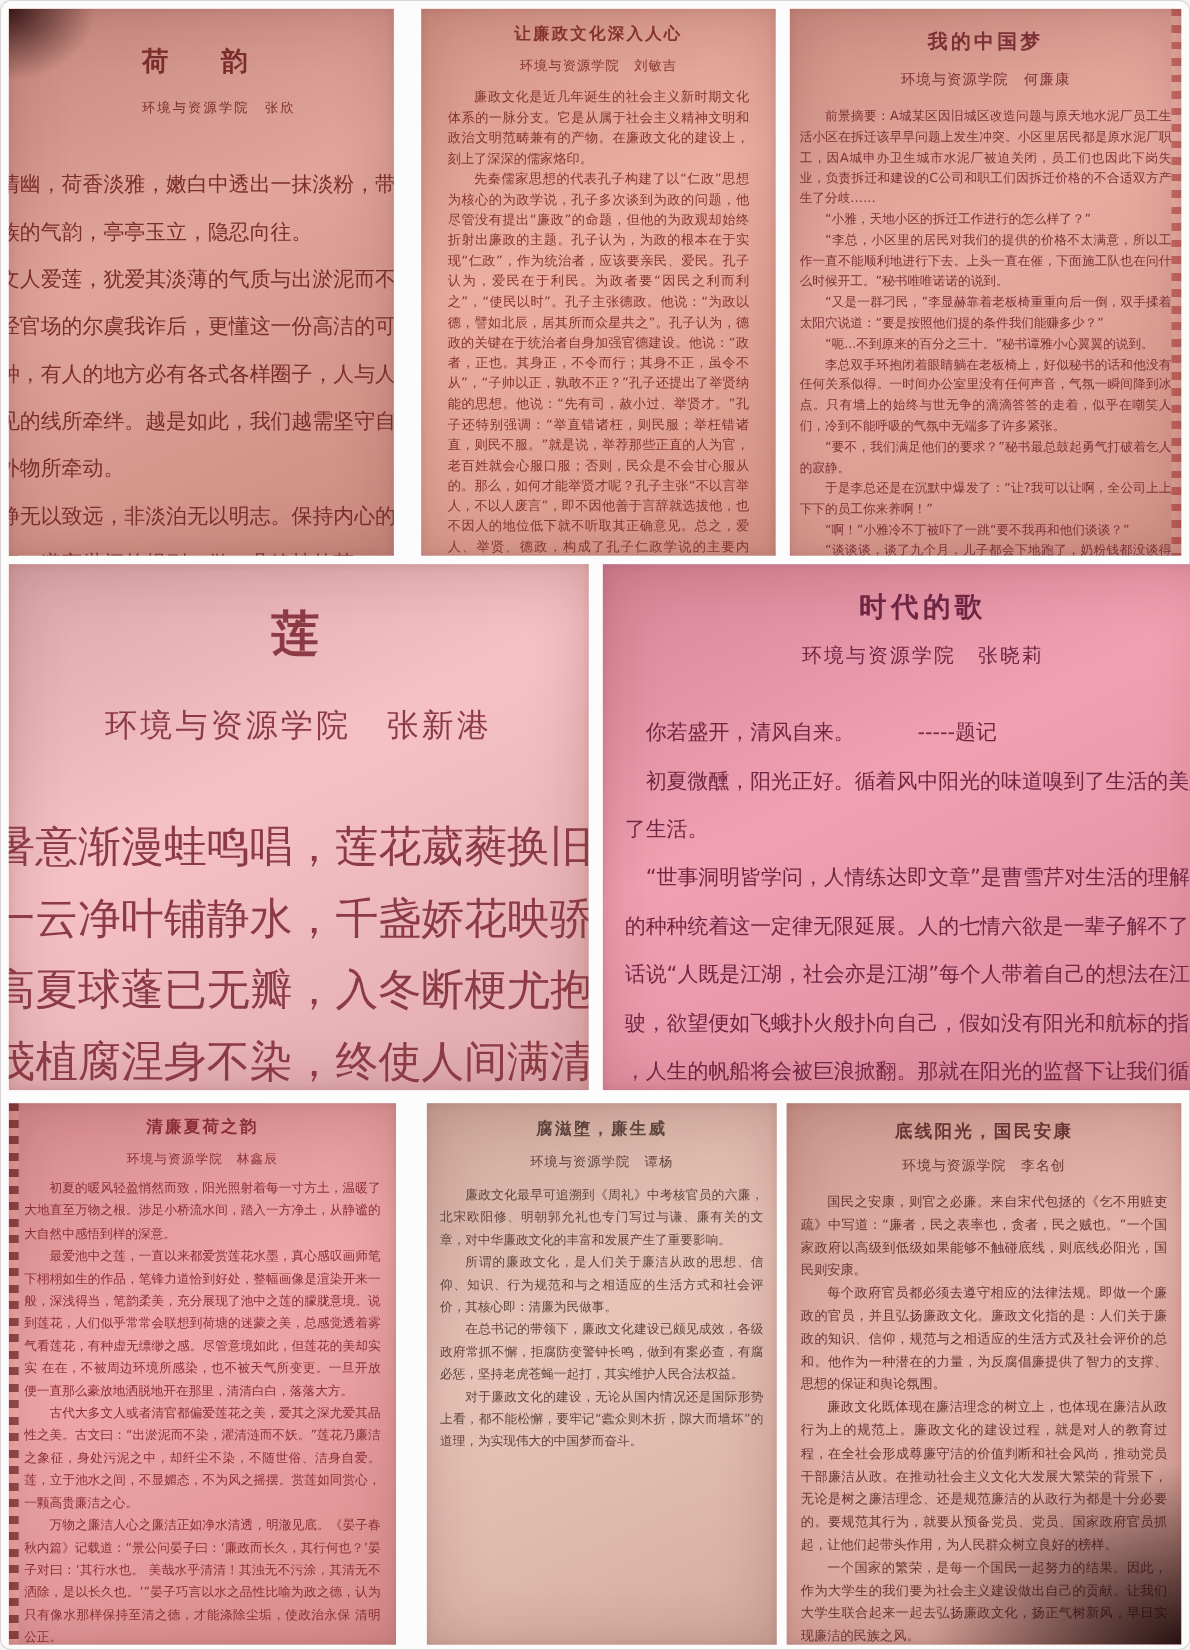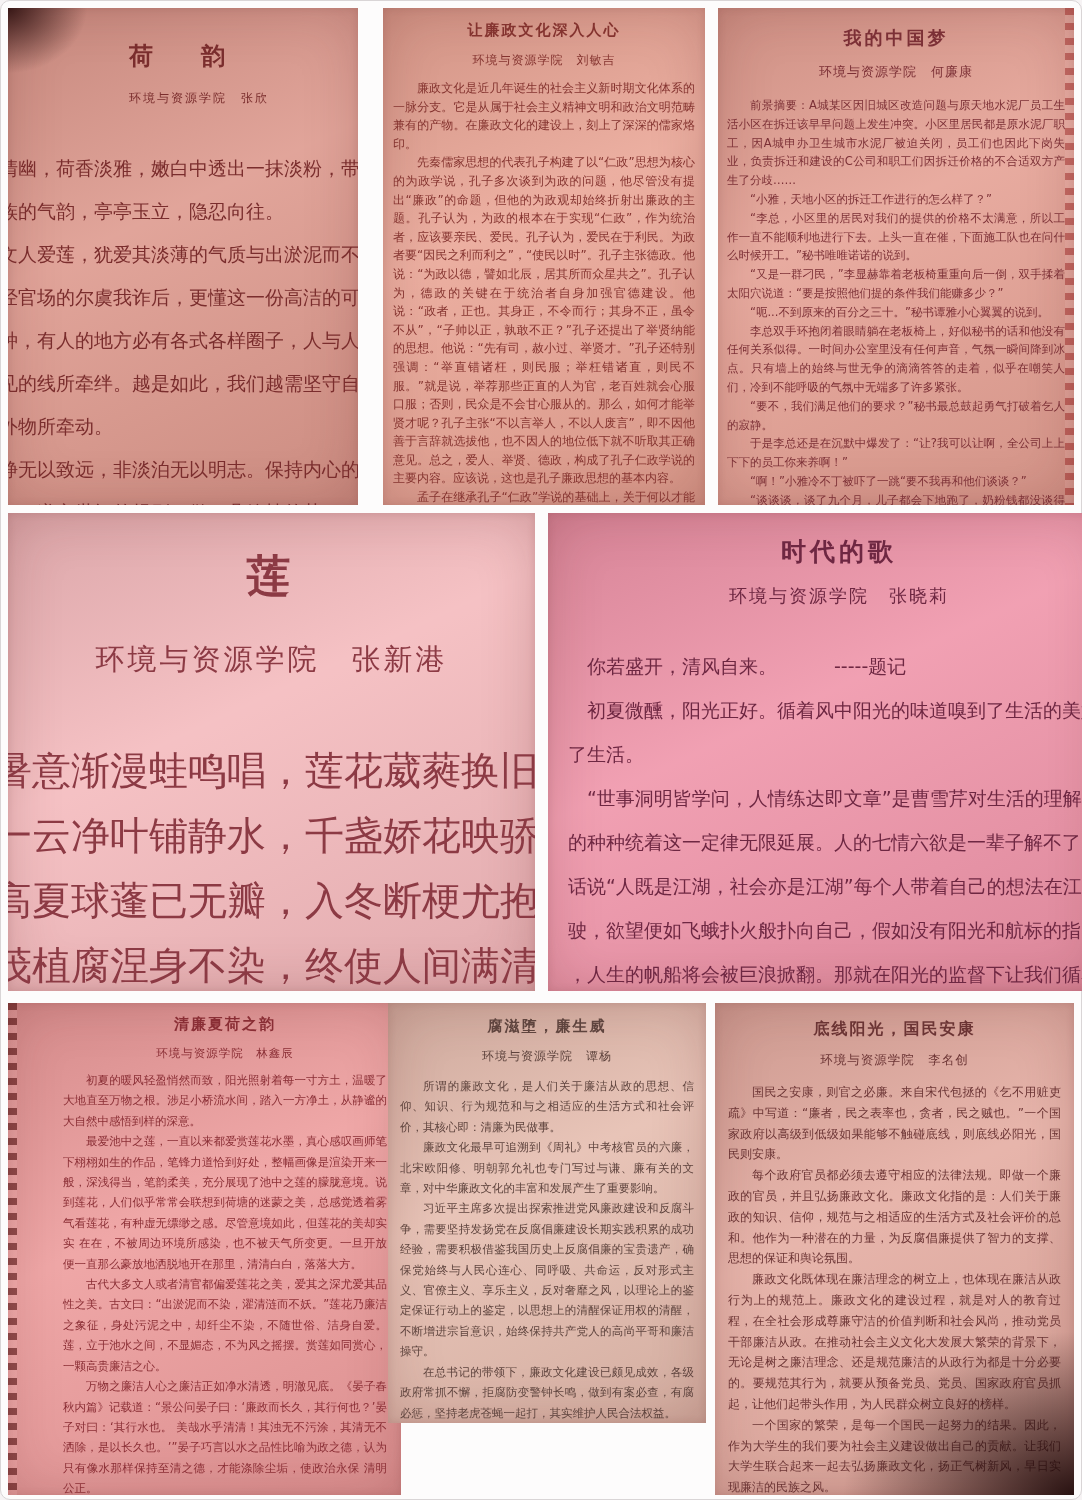--- a/index.html
+++ b/index.html
@@ -37,21 +37,21 @@
   .d1{left:8px;top:8px;width:350px;height:497px;}
   .d1 .doc-title{margin-top:32px;font-size:24px;letter-spacing:12px;}
   .d1 .doc-author{margin-top:18px;font-size:12px;letter-spacing:2px;margin-left:32px;}
   .d1 .doc-body{margin-top:40px;}
   .d1 .line{font-size:19px;line-height:43px;margin-left:-9px;}
 
   
   .d2{left:383px;top:8px;width:322px;height:497px;}
   .d2 .doc-title{margin-top:13px;font-size:15px;letter-spacing:2px;}
   .d2 .doc-author{margin-top:9px;font-size:12px;letter-spacing:1px;}
-  .d2 .doc-body{margin-top:10px;padding:0 10px;}
+  .d2 .doc-body{margin-top:10px;padding:0 24px;}
   .d2 .para{font-size:12px;line-height:18.6px;}
 
   
   .d3{left:718px;top:8px;width:356px;height:497px;}
   .d3 .doc-title{margin-top:18px;font-size:18px;letter-spacing:3px;}
   .d3 .doc-author{margin-top:13px;font-size:13px;letter-spacing:1px;}
   .d3 .doc-body{margin-top:15px;padding:0 9px;}
   .d3 .para{font-size:11.5px;line-height:18.8px;}
 
   
@@ -69,21 +69,21 @@
   .d5 .line{font-size:19px;line-height:44px;margin-left:-8px;}
 
   
   .d6{left:8px;top:1003px;width:352px;height:492px;}
   .d6 .doc-title{margin-top:12px;font-size:15px;letter-spacing:2px;}
   .d6 .doc-author{margin-top:8px;font-size:11.5px;letter-spacing:1px;}
   .d6 .doc-body{margin-top:9px;padding:0 14px;}
   .d6 .para{font-size:11.5px;line-height:20.4px;}
 
   
-  .d7{left:388px;top:1003px;width:318px;height:420px;}
+  .d7{left:388px;top:1003px;width:318px;height:492px;}
   .d7 .doc-title{margin-top:14px;font-size:15px;letter-spacing:2px;}
   .d7 .doc-author{margin-top:4px;font-size:12px;letter-spacing:1px;}
   .d7 .doc-body{margin-top:11px;padding:0 12px;}
   .d7 .para{font-size:11.5px;line-height:20.4px;}
 
   
   .d8{left:715px;top:1003px;width:359px;height:492px;}
   .d8 .doc-title{margin-top:16px;font-size:16px;letter-spacing:2px;}
   .d8 .doc-author{margin-top:11px;font-size:12.5px;letter-spacing:1px;}
   .d8 .doc-body{margin-top:13px;padding:0 13px;}
@@ -158,40 +158,39 @@
       <div class="line">　初夏微醺，阳光正好。循着风中阳光的味道嗅到了生活的美好，学</div>
       <div class="line">了生活。</div>
       <div class="line">　“世事洞明皆学问，人情练达即文章”是曹雪芹对生活的理解，生</div>
       <div class="line">的种种统着这一定律无限延展。人的七情六欲是一辈子解不了的结，</div>
       <div class="line">话说“人既是江湖，社会亦是江湖”每个人带着自己的想法在江湖中</div>
       <div class="line">驶，欲望便如飞蛾扑火般扑向自己，假如没有阳光和航标的指引与约</div>
       <div class="line">，人生的帆船将会被巨浪掀翻。那就在阳光的监督下让我们循着贤</div>
     </div>
 </section>
 
-<section class="photo d6" style="background-color: rgb(237, 155, 155); color: rgb(138, 46, 53); padding-left: 41px;">
+<section class="photo d6" style="background-color: rgb(237, 155, 155); color: rgb(138, 46, 53);">
   <h2 class="doc-title">清廉夏荷之韵</h2>
   <div class="doc-author">环境与资源学院　林鑫辰</div>
   <div class="doc-body">
       <div class="para">初夏的暖风轻盈悄然而致，阳光照射着每一寸方土，温暖了大地直至万物之根。涉足小桥流水间，踏入一方净土，从静谧的大自然中感悟到样的深意。</div>
       <div class="para">最爱池中之莲，一直以来都爱赏莲花水墨，真心感叹画师笔下栩栩如生的作品，笔锋力道恰到好处，整幅画像是渲染开来一般，深浅得当，笔韵柔美，充分展现了池中之莲的朦胧意境。说到莲花，人们似乎常常会联想到荷塘的迷蒙之美，总感觉透着雾气看莲花，有种虚无缥缈之感。尽管意境如此，但莲花的美却实实 在在，不被周边环境所感染，也不被天气所变更。一旦开放便一直那么豪放地洒脱地开在那里，清清白白，落落大方。</div>
       <div class="para">古代大多文人或者清官都偏爱莲花之美，爱其之深尤爱其品性之美。古文曰：“出淤泥而不染，濯清涟而不妖。”莲花乃廉洁之象征，身处污泥之中，却纤尘不染，不随世俗、洁身自爱。莲，立于池水之间，不显媚态，不为风之摇摆。赏莲如同赏心，一颗高贵廉洁之心。</div>
       <div class="para">万物之廉洁人心之廉洁正如净水清透，明澈见底。《晏子春秋内篇》记载道：“景公问晏子曰：‘廉政而长久，其行何也？’晏子对曰：‘其行水也。 美哉水乎清清！其浊无不污涂，其清无不洒除，是以长久也。’”晏子巧言以水之品性比喻为政之德，认为只有像水那样保持至清之德，才能涤除尘垢，使政治永保 清明公正。</div>
       <div class="para">水清则莲更清，水污浊而莲不随其所动。人身处社会之间，必身各种现象与是非，心清则为人耿直，原则为首，不为任何变故所倾。</div>
     </div>
   <div class="film-strip"></div>
 </section>
 
 <section class="photo d7" style="background-color: rgb(229, 188, 174); color: rgb(95, 68, 62);">
   <h2 class="doc-title">腐滋堕，廉生威</h2>
   <div class="doc-author">环境与资源学院　谭杨</div>
   <div class="doc-body">
+      <div class="para">廉政文化最早可追溯到《周礼》中考核官员的六廉，北宋欧阳修、明朝郭允礼也专门写过与谦、廉有关的文章，对中华廉政文化的丰富和发展产生了重要影响。</div>
       <div class="para">所谓的廉政文化，是人们关于廉洁从政的思想、信仰、知识、行为规范和与之相适应的生活方式和社会评价，其核心即：清廉为民做事。</div>
-      <div class="para">廉政文化最早可追溯到《周礼》中考核官员的六廉，北宋欧阳修、明朝郭允礼也专门写过与谦、廉有关的文章，对中华廉政文化的丰富和发展产生了重要影响。</div>
-      <div class="para">习近平主席多次提出探索推进党风廉政建设和反腐斗争，需要坚持发扬党在反腐倡廉建设长期实践积累的成功经验，需要积极借鉴我国历史上反腐倡廉的宝贵遗产，确保党始终与人民心连心、同呼吸、共命运，反对形式主义、官僚主义、享乐主义，反对奢靡之风，以理论上的鉴定保证行动上的鉴定，以思想上的清醒保证用权的清醒，不断增进宗旨意识，始终保持共产党人的高尚平哥和廉洁操守。</div>
       <div class="para">在总书记的带领下，廉政文化建设已颇见成效，各级政府常抓不懈，拒腐防变警钟长鸣，做到有案必查，有腐必惩，坚持老虎苍蝇一起打，其实维护人民合法权益。</div>
       <div class="para">对于廉政文化的建设，无论从国内情况还是国际形势上看，都不能松懈，要牢记“蠹众则木折，隙大而墙坏”的道理，为实现伟大的中国梦而奋斗。</div>
     </div>
 </section>
 
 <section class="photo d8" style="background-color: rgb(228, 171, 160); color: rgb(107, 52, 52);">
   <h2 class="doc-title">底线阳光，国民安康</h2>
   <div class="doc-author">环境与资源学院　李名创</div>
   <div class="doc-body">
       <div class="para">国民之安康，则官之必廉。来自宋代包拯的《乞不用赃吏疏》中写道：“廉者，民之表率也，贪者，民之贼也。”一个国家政府以高级到低级如果能够不触碰底线，则底线必阳光，国民则安康。</div>

